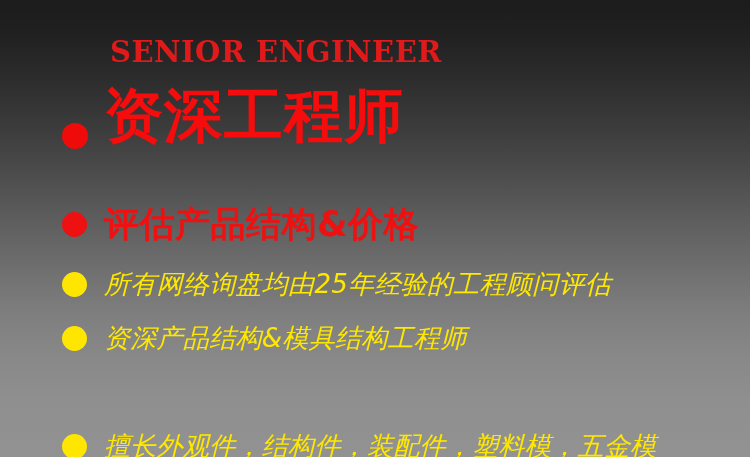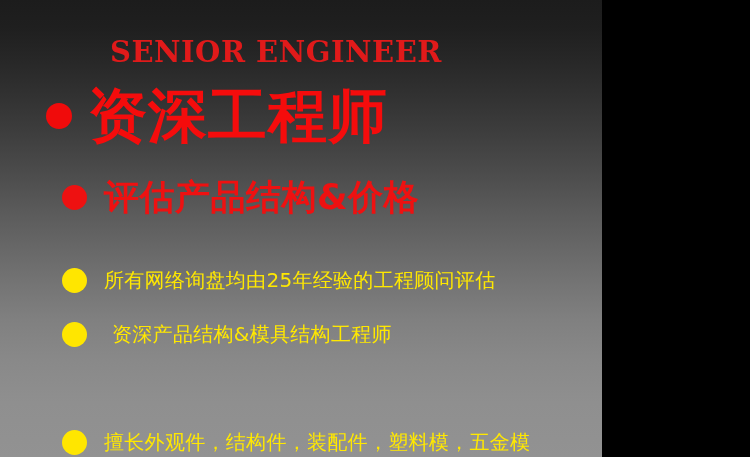--- a/index.html
+++ b/index.html
@@ -2,21 +2,21 @@
 <html><head>
 <meta charset="utf-8">
 <style>
   html, body {
     margin: 0;
     padding: 0;
     background: #000;
   }
   #poster {
     position: relative;
-    width: 602px;
+    width: 750px;
     height: 457px;
     overflow: hidden;
     background: linear-gradient(
       to bottom,
       #1c1c1c 0%,
       #1f1f1f 6%,
       #272727 13%,
       #333333 22%,
       #3f3f3f 30%,
       #4c4c4c 38%,
@@ -55,41 +55,42 @@
     white-space: nowrap;
   }
 
   .dot {
     border-radius: 50%;
     flex: 0 0 auto;
   }
 
   
   .row-title {
-    left: 46px;
+    left: 62px;
     top: 83px;
+    align-items: flex-end;
   }
   .row-title .dot {
     width: 26px;
     height: 26px;
     background: #f00b0b;
     margin-right: 16px;
   }
   .row-title .txt {
     font-size: 59px;
     font-weight: bold;
     color: #f50c0c;
     line-height: 1.12;
     letter-spacing: 1px;
   }
 
   
   .row-sub {
     left: 62px;
-    top: 176px;
+    top: 203px;
   }
   .row-sub .dot {
     width: 25px;
     height: 25px;
     background: #ee1111;
     margin-right: 17px;
   }
   .row-sub .txt {
     font-size: 35px;
     font-weight: bold;
@@ -102,29 +103,30 @@
   .row-item {
     left: 62px;
   }
   .row-item .dot {
     width: 25px;
     height: 25px;
     background: #ffe600;
     margin-right: 17px;
   }
   .row-item .txt {
-    font-size: 20px;
+    font-size: 26px;
     font-weight: normal;
     color: #ffe800;
     line-height: 1.25;
     letter-spacing: 0.3px;
+    font-style: italic;
   }
 
   .row-item-0 { top: 268px; }
-  .row-item-1 { top: 322px; gap: 8px; }
+  .row-item-1 { top: 322px; }
   .row-item-2 { top: 376px; }
   .row-item-3 { top: 430px; }
 
   
   .watermark {
     position: absolute;
     right: 6px;
     top: 423px;
     font-family: "DejaVu Serif", "Liberation Serif", serif;
     font-size: 13px;

